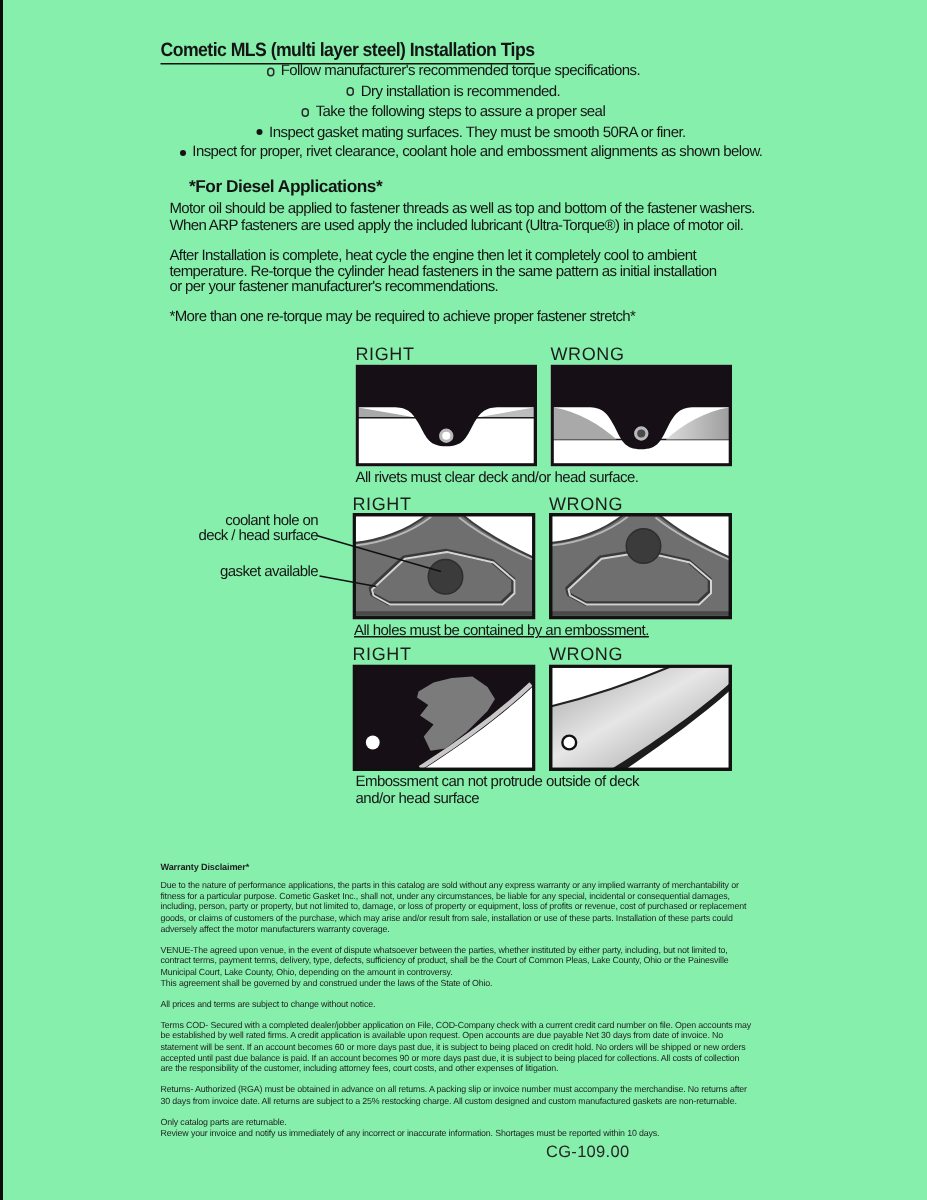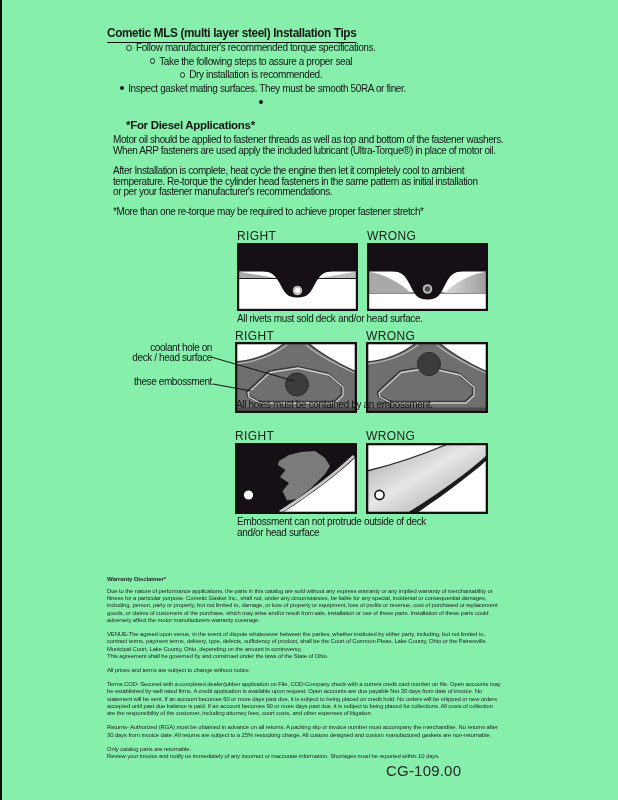--- a/index.html
+++ b/index.html
@@ -24,49 +24,50 @@
             letter-spacing:0.4px;}
   .panel{position:absolute;display:block;}
   .caption{position:absolute;font-size:10px;letter-spacing:-0.35px;line-height:11px;white-space:pre-line;}
   .sidelabel{position:absolute;left:112px;width:100px;font-size:10px;letter-spacing:-0.4px;
              text-align:right;line-height:9.8px;white-space:pre-line;}
   .leaders{position:absolute;left:205px;top:350px;pointer-events:none;}
   .legal{position:absolute;left:107px;top:575px;width:460px;font-size:5.9px;line-height:7.3px;
          letter-spacing:-0.1px;color:#1f1f1f;}
   .legal h3{font-size:6.1px;margin:0 0 5.5px 0;font-weight:bold;}
   .legal p{margin:0 0 6.8px 0;white-space:pre-line;}
-  .pagenum{position:absolute;left:386px;top:762px;font-size:15px;color:#262626;letter-spacing:0.2px;}
+  .pagenum{position:absolute;left:364px;top:762px;font-size:11px;color:#262626;letter-spacing:0.2px;}
 </style>
 </head>
 <body>
 
 <div class="page">
   <div class="edge-line"></div>
 
   <div class="title">Cometic MLS (multi layer steel) Installation Tips</div>
 
   <div class="tips">
     <div class="tip">
       <span class="obullet"></span>
       <span>Follow manufacturer's recommended torque specifications.</span>
     </div>
     <div class="tip">
       <span class="obullet"></span>
-      <span>Take the following steps to assure a proper seal</span>
+      <span>Dry installation is recommended.</span>
     </div>
     <div class="tip">
       <span class="obullet"></span>
-      <span>Dry installation is recommended.</span>
+      <span>Take the following steps to assure a proper seal</span>
     </div>
     <div class="tip sub">
       <span class="fbullet"></span>
       <span>Inspect gasket mating surfaces.  They must be smooth 50RA or finer.</span>
     </div>
     <div class="tip sub">
       <span class="fbullet"></span>
+      <span>Inspect for proper, rivet clearance, coolant hole and embossment alignments as shown below.</span>
     </div>
   </div>
 
   <div class="h2">*For Diesel Applications*</div>
   <div class="para" id="p2">After Installation is complete, heat cycle the engine then let it completely cool to ambient
 temperature. Re-torque the cylinder head fasteners in the same pattern as initial installation
 or per your fastener manufacturer's recommendations.</div>
   <div class="para" id="p1">Motor oil should be applied to fastener threads as well as top and bottom of the fastener washers.
 When ARP fasteners are used apply the included lubricant (Ultra-Torque®) in place of motor oil.</div>
   <div class="para" id="note">*More than one re-torque may be required to achieve proper fastener stretch*</div>
@@ -97,28 +98,28 @@
     <line x1="1" y1="50" x2="120" y2="50" stroke="#1a1a1a" stroke-width="1"></line>
     <path d="M1,28.5 C18,31 33,40 44,50 L1,50 Z" fill="#a9a9a9"></path>
     <path d="M120,28.5 C103,31 88,40 77,50 L120,50 Z" fill="url(#g1w)"></path>
     <path d="M1,1 H120 V28.5 H96 C87,28.5 83.5,31.5 78.5,41 C73.5,51 71.5,56.5 60.5,56.5
              C49.5,56.5 47.5,51 42.5,41 C37.5,31.5 34,28.5 25,28.5 H1 Z" fill="#170f16"></path>
     <circle cx="60.5" cy="46" r="5.4" fill="#b9b9b9" stroke="#170f16" stroke-width="1.2"></circle>
     <circle cx="60.5" cy="46" r="2.7" fill="#4a4a4a"></circle>
     <rect x="1.1" y="1.1" width="118.8" height="65.8" fill="none" stroke="#170f16" stroke-width="2.2"></rect>
   </svg>
 
-  <div class="caption" style="left:237px;top:313px;">All rivets must sold deck and/or head surface.</div>
+  <div class="caption" style="left:237px;top:313px;">All rivets must clear deck and/or head surface.</div>
 
   <div class="figlabel" style="left:235px;top:329px;">RIGHT</div>
   <div class="figlabel" style="left:366px;top:329px;">WRONG</div>
 
   <div class="sidelabel" style="top:343px;">coolant hole on
 deck / head surface</div>
-  <div class="sidelabel" style="top:377px;">these embossment</div>
+  <div class="sidelabel" style="top:377px;">gasket available</div>
 
   <svg class="panel" style="left:235px;top:342px;" width="122" height="71" viewBox="0 0 122 71">
     <rect width="122" height="71" fill="#ffffff"></rect>
     <rect x="1" y="1" width="120" height="69" fill="#6f6f6f"></rect>
     <path d="M1,1 H50 C36,12 18,18.5 1,20 Z" fill="#ffffff"></path>
     <path d="M73,1 H121 V30 C104,22 86,12 73,1 Z" fill="#ffffff"></path>
     <path d="M50,1 C36,12 18,18.5 1,20" stroke="#3d3d3d" stroke-width="1.4" fill="none"></path>
     <path d="M52.5,2.5 C39,13 20,20 1,21.8" stroke="#b8b8b8" stroke-width="1.2" fill="none"></path>
     <path d="M73,1 C86,12 104,22 121,30" stroke="#3d3d3d" stroke-width="1.4" fill="none"></path>
     <path d="M71,3 C84.5,14 103,23.5 121,31.5" stroke="#b8b8b8" stroke-width="1.2" fill="none"></path>
@@ -143,21 +144,21 @@
     <circle cx="63" cy="22" r="11.5" fill="#3b3b3b" stroke="#2e2e2e" stroke-width="1"></circle>
     <rect x="1" y="65.5" width="120" height="3" fill="#4a4a4a"></rect>
     <rect x="1.1" y="1.1" width="119.8" height="68.8" fill="none" stroke="#111111" stroke-width="2.4"></rect>
   </svg>
 
   <svg class="leaders" width="100" height="48" viewBox="0 0 100 48">
     <line x1="6" y1="7" x2="89" y2="31" stroke="#111" stroke-width="1"></line>
     <line x1="8" y1="34" x2="46" y2="41" stroke="#111" stroke-width="1"></line>
   </svg>
 
-  <div class="caption" style="left:236px;top:399px;">All holes must be contained by an embossment.</div>
+  <div class="caption" style="left:236px;top:415px;text-decoration:underline;">All holes must be contained by an embossment.</div>
 
   <div class="figlabel" style="left:235px;top:429px;">RIGHT</div>
   <div class="figlabel" style="left:366px;top:429px;">WRONG</div>
 
   <svg class="panel" style="left:235px;top:443px;" width="122" height="71" viewBox="0 0 122 71">
     <rect width="122" height="71" fill="#ffffff"></rect>
     <path d="M1,1 H121 V14 C103,31 77,51 47,70 L1,70 Z" fill="#170f16"></path>
     <path d="M45,69 C75,50 101,30 119,13" stroke="#c8c8c8" stroke-width="3" fill="none"></path>
     <path d="M44,18 L54,12 L66,9 L80,8 L90,15 L95,23 L90,31 L76,45 L62,56 L52,57.5 L47.5,48
              L54,40 L45,34 L50.5,27 L43,22 Z" fill="#7b7b7b"></path>

